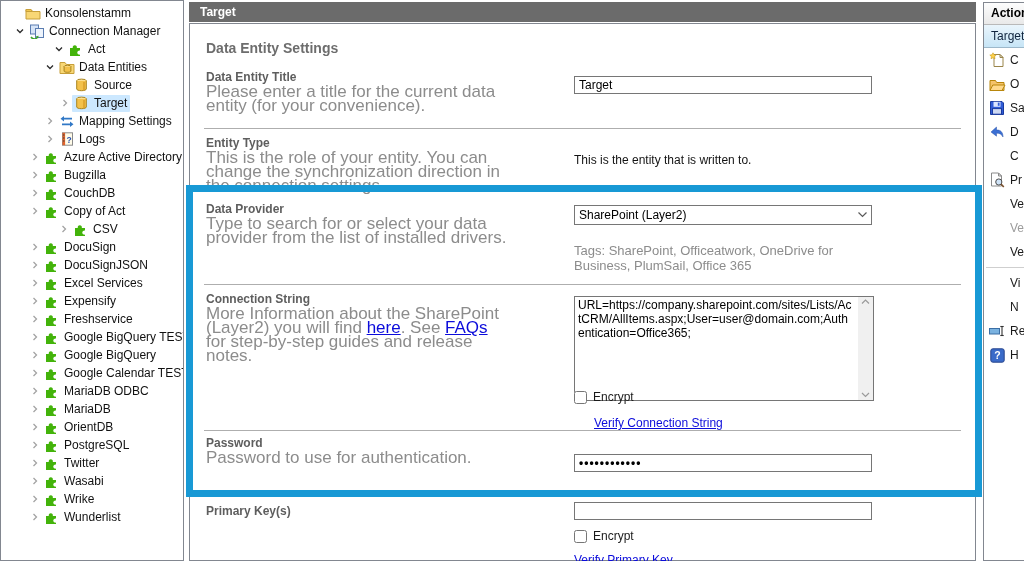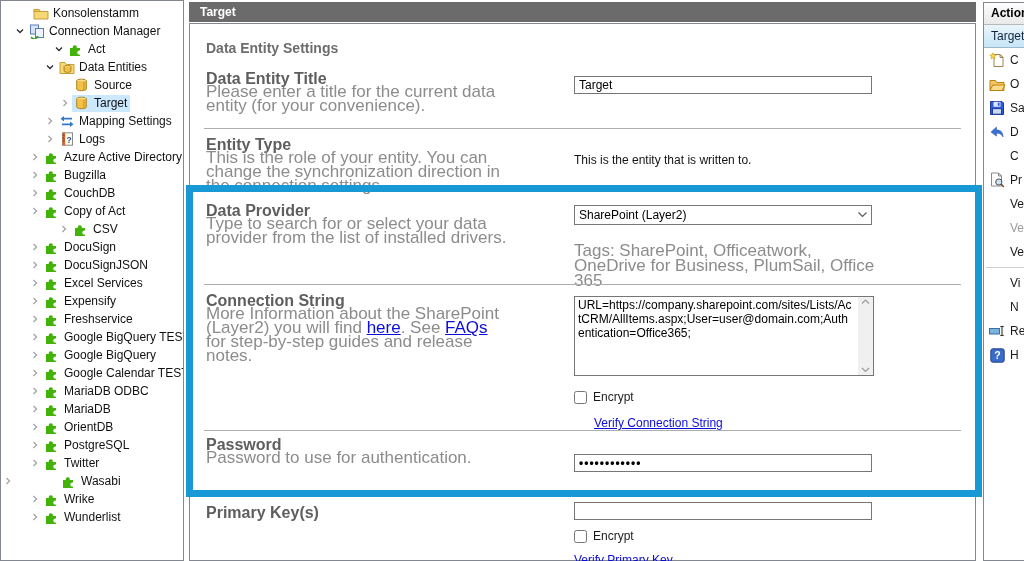--- a/index.html
+++ b/index.html
@@ -23,21 +23,21 @@
   .main-header{
     position:absolute;left:189px;top:2px;width:787px;height:20px;box-sizing:border-box;
     background:#6b6b6b;color:#fff;font-weight:bold;font-size:12px;line-height:20px;padding-left:11px;
   }
   .main-panel{
     position:absolute;left:189px;top:23px;width:787px;height:538px;box-sizing:border-box;
     border:1px solid #828790;background:#fff;
   }
   .abs{position:absolute;}
   .section-title{font-size:14px;font-weight:bold;color:#6d6d6d;}
-  .flabel{font-size:16px;font-weight:bold;color:#5e5e5e;}
+  .flabel{font-size:12px;font-weight:bold;color:#5e5e5e;}
   .fdesc{font-size:17px;color:#8c8c8c;line-height:14px;}
   .fvalue{font-size:12px;color:#141414;}
   .sep{border-top:1px solid #aeaeae;height:0;left:14px;right:14px;}
   .tbox{
     box-sizing:border-box;border:1px solid #767676;background:#fff;font-family:"Liberation Sans",sans-serif;
     font-size:12px;color:#000;padding:1px 4px;outline:none;
   }
   .combo{
     box-sizing:border-box;border:1px solid #767676;background:#fff;height:20px;display:flex;align-items:center;
     padding-left:4px;cursor:default;
@@ -52,21 +52,21 @@
     word-break:break-all;color:#000;
   }
   .ta-scroll{
     position:absolute;right:0;top:0;bottom:0;width:15px;background:#f0f0f0;
     display:flex;flex-direction:column;justify-content:space-between;align-items:center;padding:2px 0;box-sizing:border-box;
   }
   .ta-scroll svg{display:block;}
   .chkrow{display:flex;align-items:center;gap:6px;}
   .chk{width:13px;height:13px;box-sizing:border-box;border:1px solid #333;background:#fff;margin:0;}
   .link{color:#0c0cdb;text-decoration:underline;cursor:pointer;}
-  .tags{font-size:17px;color:#8c8c8c;line-height:15px;}
+  .tags{font-size:13px;color:#8c8c8c;line-height:15px;}
   
   .hl-rect{
     position:absolute;left:186px;top:185px;width:796px;height:312px;box-sizing:border-box;
     border:7px solid #1899d5;pointer-events:none;z-index:20;
   }
   
   .action-panel{
     position:absolute;left:983px;top:2px;width:120px;height:559px;box-sizing:border-box;
     border:1px solid #828790;border-right:none;background:#fff;
   }
@@ -82,21 +82,21 @@
   .action-item .aicon{width:18px;height:17px;display:inline-flex;align-items:center;justify-content:center;margin-right:4px;flex:0 0 18px;}
   .action-item .albl{font-size:12px;color:#1a1a1a;}
   .action-item.disabled .albl{color:#9b9b9b;}
   .action-sep{height:7px;display:flex;align-items:center;padding:0 2px;}
   .action-sep i{display:block;width:100%;border-top:1px solid #cfcfcf;}
 </style>
 </head>
 <body>
 
 <div class="sidebar">
-    <div class="tree-row" style="padding-left: 16px;">
+    <div class="tree-row" style="padding-left: 8px;">
       <span class="chev"></span>
       <span class="tree-sel">
         <span class="ticon">
           <svg width="16" height="14">
             <path d="M1 3.5h5l1.5 2H15v7.5H1z" fill="#f8d775" stroke="#c79f3a"></path>
             <path d="M1 3.5h5l1.5 2H1z" fill="#f3c84f" stroke="#c79f3a"></path>
           </svg>
         </span>
         <span class="tlabel">Konsolenstamm</span>
       </span>
@@ -480,21 +480,21 @@
       </span>
       <span class="tree-sel">
         <span class="ticon">
           <svg width="15" height="15">
             <path d="M2 6 h2.8 a2.1 2.1 0 1 1 4 0 H12 v2.6 a2.1 2.1 0 1 0 0 4 V14 H2 z" fill="#43b30a"></path>
           </svg>
         </span>
         <span class="tlabel">Twitter</span>
       </span>
     </div>
-    <div class="tree-row" style=" gap: 44px;">
+    <div class="tree-row" style="padding-left: 27px;">
       <span class="chev">
         <svg width="10" height="10">
           <path d="M3.5 2 L6.5 5 L3.5 8" fill="none" stroke="#a3a3a3" stroke-width="1.3"></path>
         </svg>
       </span>
       <span class="tree-sel">
         <span class="ticon">
           <svg width="15" height="15">
             <path d="M2 6 h2.8 a2.1 2.1 0 1 1 4 0 H12 v2.6 a2.1 2.1 0 1 0 0 4 V14 H2 z" fill="#43b30a"></path>
           </svg>
@@ -558,21 +558,21 @@
           <path d="M1.5 1.5 L5.5 5.5 L9.5 1.5" fill="none" stroke="#5a5a5a" stroke-width="1.2"></path>
         </svg>
     </span>
   </div>
   <div class="abs tags" style="left:384px;top:219px;width:304px;">Tags: SharePoint, Officeatwork, OneDrive for Business, PlumSail, Office 365</div>
 
   <div class="abs sep" style="top:260px;"></div>
 
   <div class="abs flabel" style="left:16px;top:268px;">Connection String</div>
   <div class="abs fdesc" style="left:16px;top:283px;width:300px;"><span>More Information about the SharePoint (Layer2) you will find </span><span class="link">here</span><span>. See </span><span class="link">FAQs</span><span> for step-by-step guides and release notes.</span></div>
-  <div class="abs fake-ta" style="left:384px;top:272px;width:300px;height:80px;">
+  <div class="abs fake-ta" style="left:384px;top:272px;width:300px;height:105px;">
     <div class="ta-text">URL=https://company.sharepoint.com/sites/Lists/ActCRM/AllItems.aspx;User=user@domain.com;Authentication=Office365;</div>
     <div class="ta-scroll">
       <svg width="9" height="6">
           <path d="M1 4.5 L4.5 1 L8 4.5" fill="none" stroke="#9a9a9a" stroke-width="1.2"></path>
         </svg>
       <svg width="9" height="6">
           <path d="M1 1 L4.5 4.5 L8 1" fill="none" stroke="#9a9a9a" stroke-width="1.2"></path>
         </svg>
     </div>
   </div>

